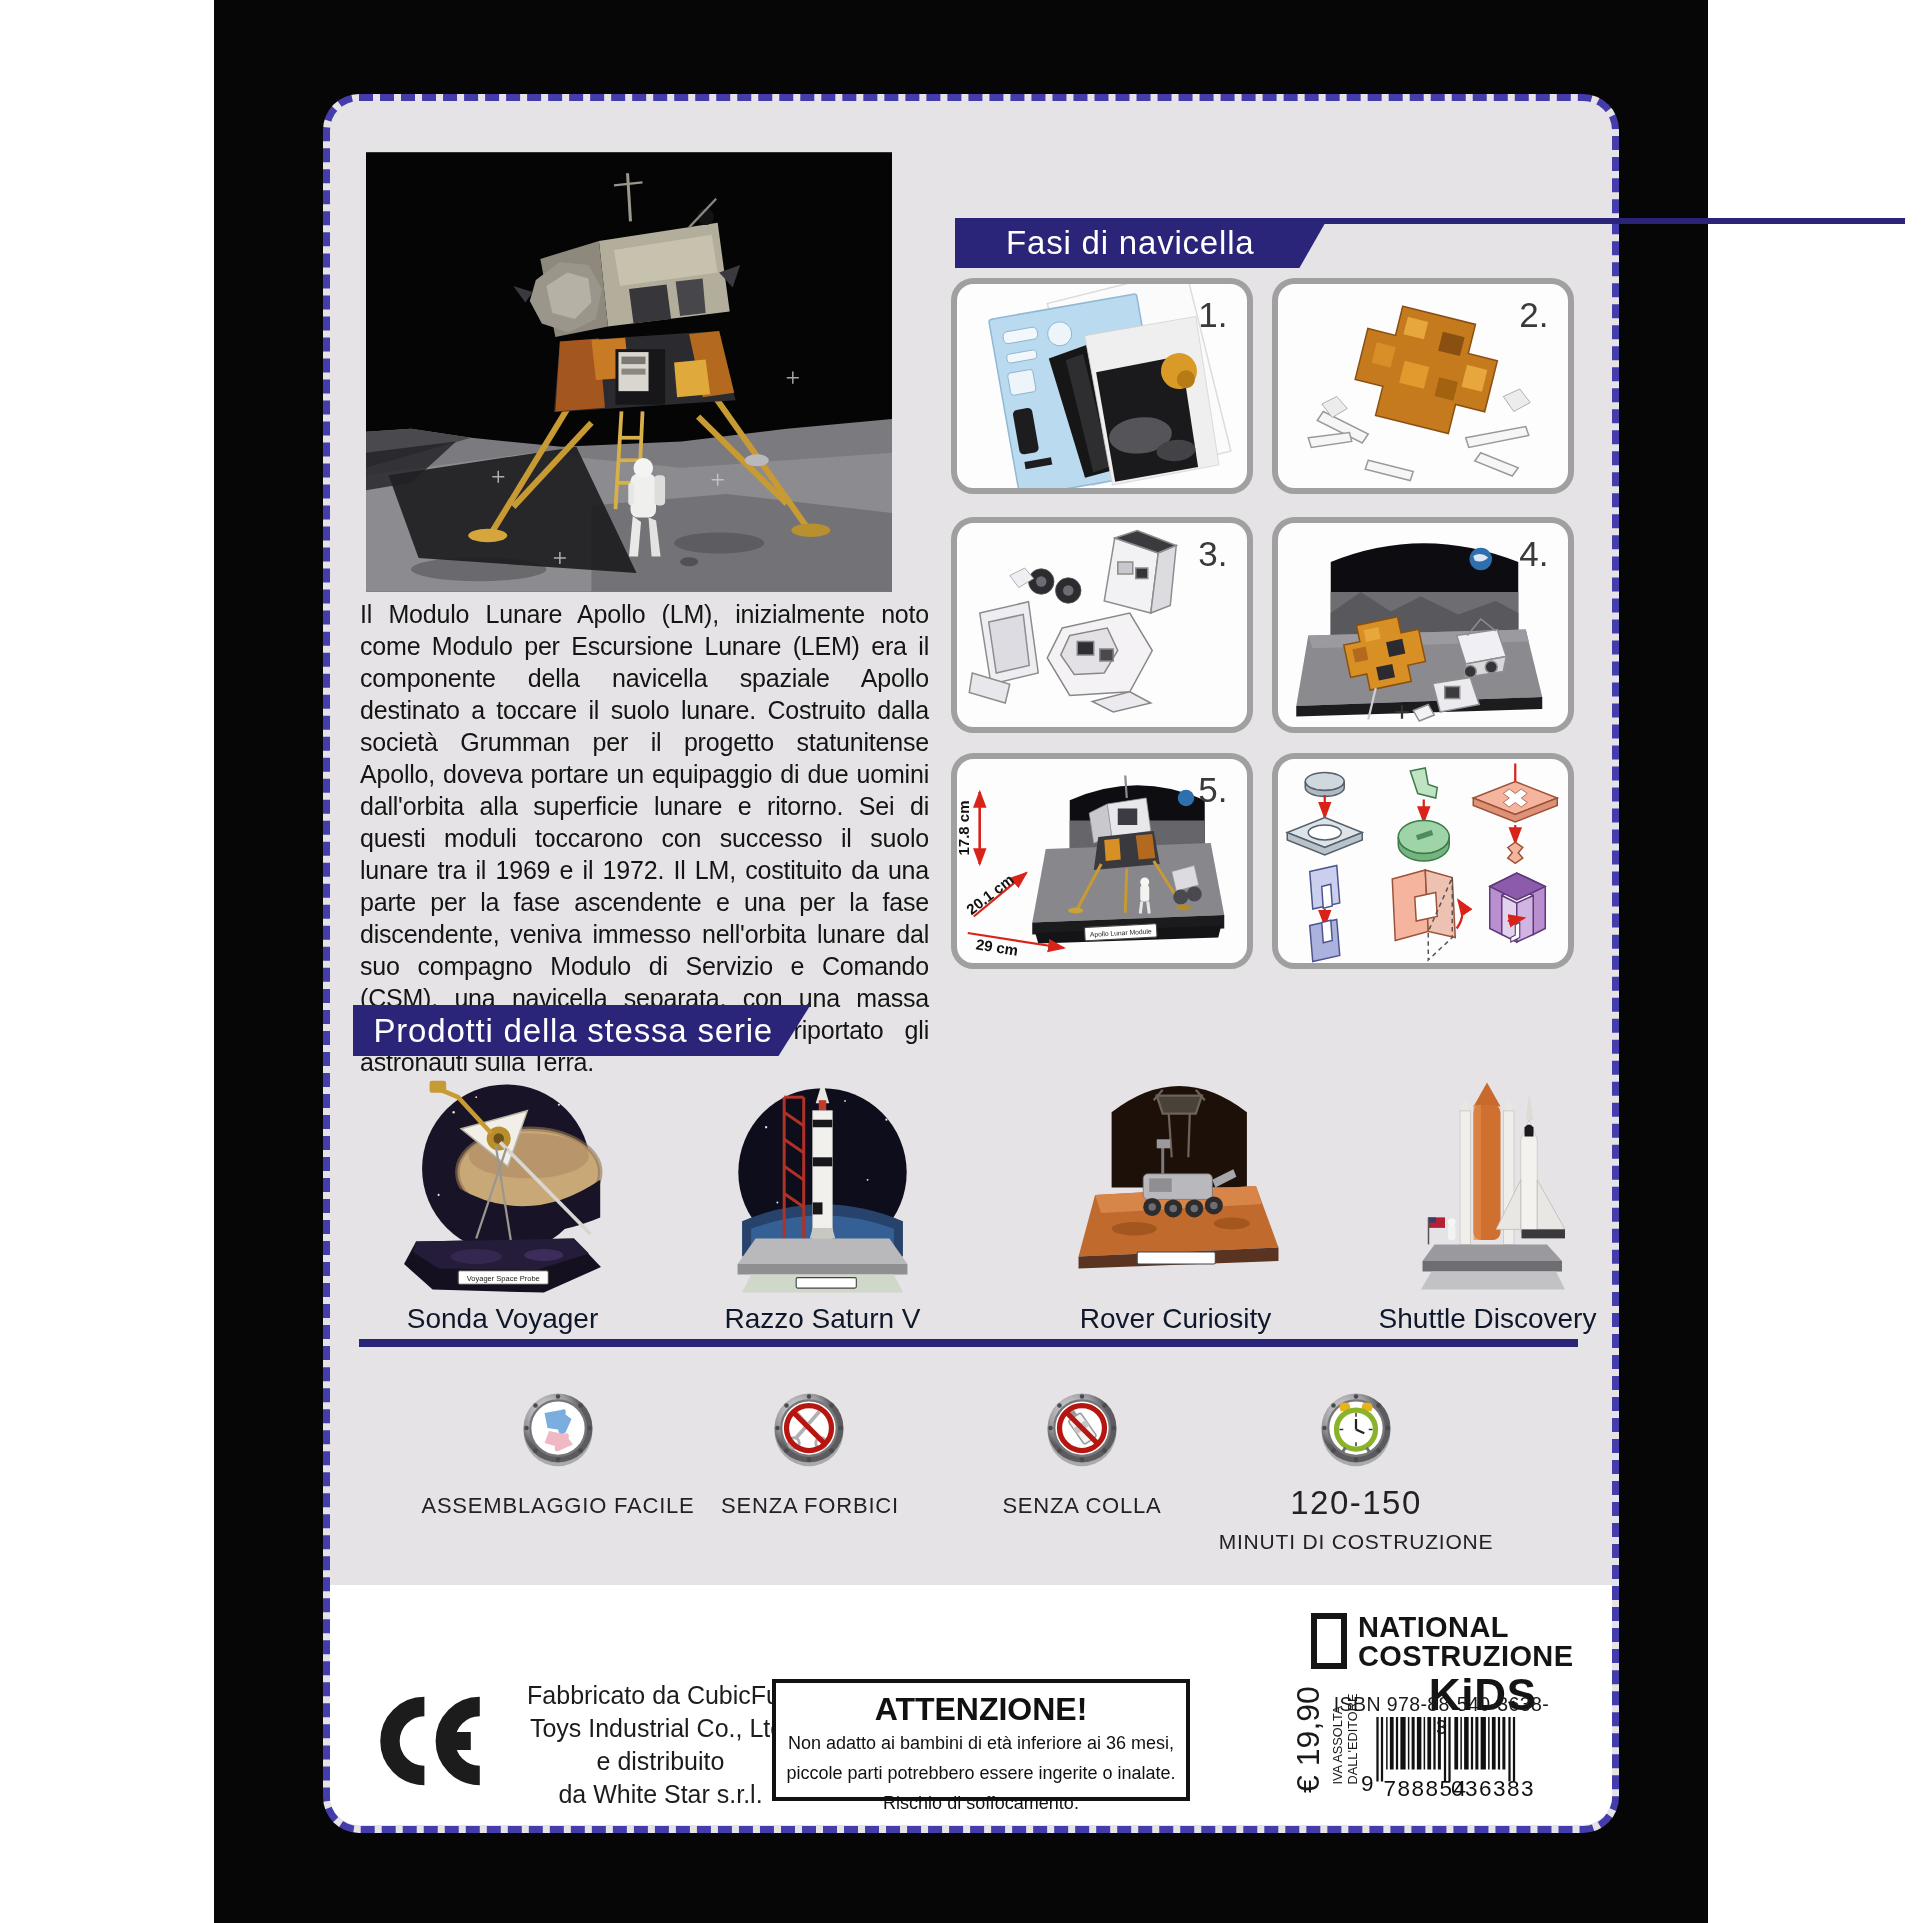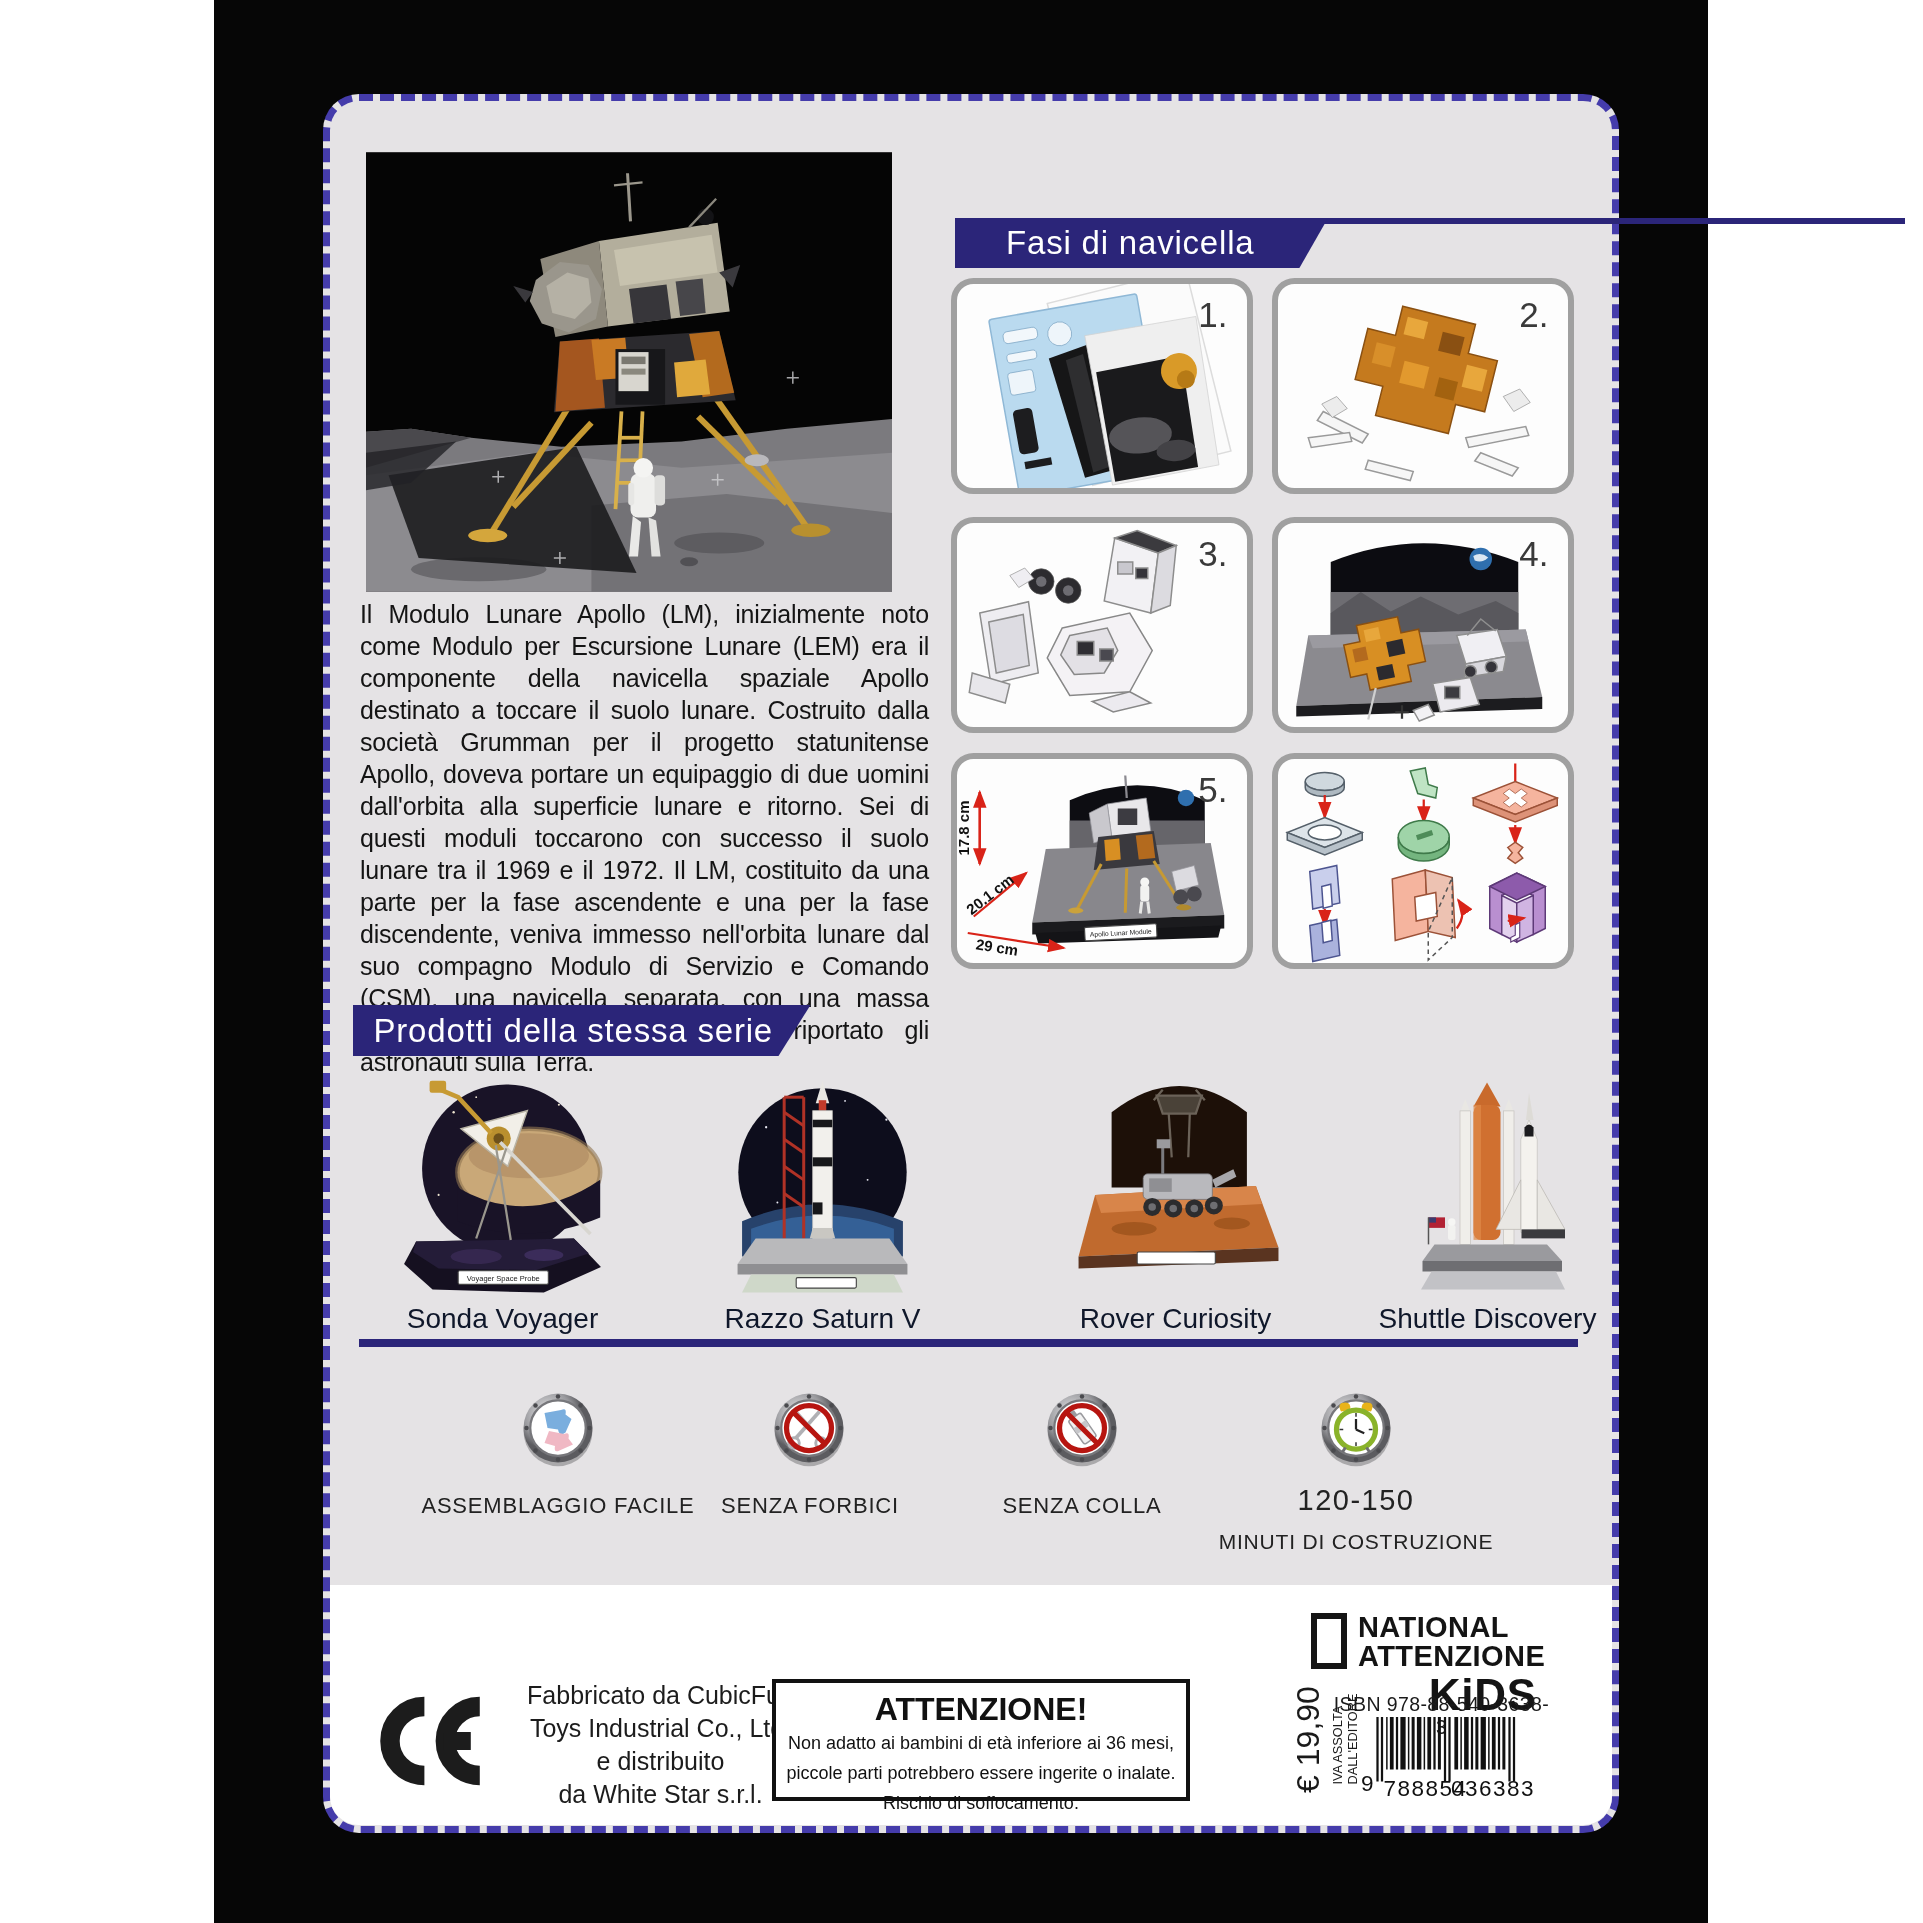--- a/index.html
+++ b/index.html
@@ -13,21 +13,21 @@
         border-radius:0 0 28.6px 28.6px;}
   .banner{background:#2b2579;color:#fff;display:flex;align-items:center;}
   .banner-text{font-size:33px;letter-spacing:0.8px;}
   .navy-line{background:#2b2579;}
   .panel{position:absolute;width:302px;height:216px;background:#fdfdfd;border:6px solid #a0a0a0;
          border-radius:22.5px;box-sizing:border-box;overflow:hidden;}
   .step-num{position:absolute;top:10.5px;right:19.5px;font-size:35px;color:#3a3a3a;}
   .para{font-size:25px;line-height:32px;text-align:justify;color:#141414;letter-spacing:-0.2px;}
   .product-name{font-size:28px;color:#0f172a;text-align:center;}
   .feature-label{font-size:22px;color:#222;text-align:center;letter-spacing:0.8px;}
-  .feature-label-big{font-size:29px;color:#222;text-align:center;letter-spacing:1.5px;}
+  .feature-label-big{font-size:33px;color:#222;text-align:center;letter-spacing:1.5px;}
   .feature-sublabel{font-size:21px;color:#222;text-align:center;letter-spacing:0.8px;}
   .mfg{font-size:25px;line-height:33px;text-align:center;color:#1c1c1c;}
   .warnbox{border:4.5px solid #111;background:#fff;text-align:center;box-sizing:border-box;margin-left:20px;}
   .warn-title{font-size:32px;font-weight:bold;margin-top:7.5px;color:#111;}
   .warn-line{display:block;font-size:18px;line-height:30px;color:#111;}
   .brand{line-height:1;color:#141414;}
   .brand-l1,.brand-l2{font-size:29px;font-weight:bold;letter-spacing:0.4px;}
   .brand-l3{font-size:44px;font-weight:bold;text-align:right;letter-spacing:0.8px;margin-top:1.5px;}
   .rot{transform:rotate(-90deg);}
   .price{font-size:32px;color:#1a1a1a;white-space:nowrap;}
@@ -640,21 +640,21 @@
       <div class="warn-title">ATTENZIONE!</div>
       <span class="warn-line">Non adatto ai bambini di età inferiore ai 36 mesi,</span>
       <span class="warn-line">piccole parti potrebbero essere ingerite o inalate.</span>
       <span class="warn-line">Rischio di soffocamento.</span>
     </div>
 
     <div class="abs" style="left:981px;top:1512px;width:36px;height:56px;border:6.8px solid #151515;
          box-sizing:border-box;background:#fff;"></div>
     <div class="abs brand" style="left:1028px;top:1512px;width:179px;">
       <div class="brand-l1">NATIONAL</div>
-      <div class="brand-l2">ATTENZIONE</div>
+      <div class="brand-l2">COSTRUZIONE</div>
       <div class="brand-l3">KiDS</div>
     </div>
 
     <div class="abs" style="left:918px;top:1578px;width:120px;height:120px;display:flex;
          align-items:center;justify-content:center;">
       <span class="price rot">€ 19,90</span>
     </div>
 
     <div class="abs" style="left:981px;top:1578px;width:68px;height:120px;display:flex;
          align-items:center;justify-content:center;">

